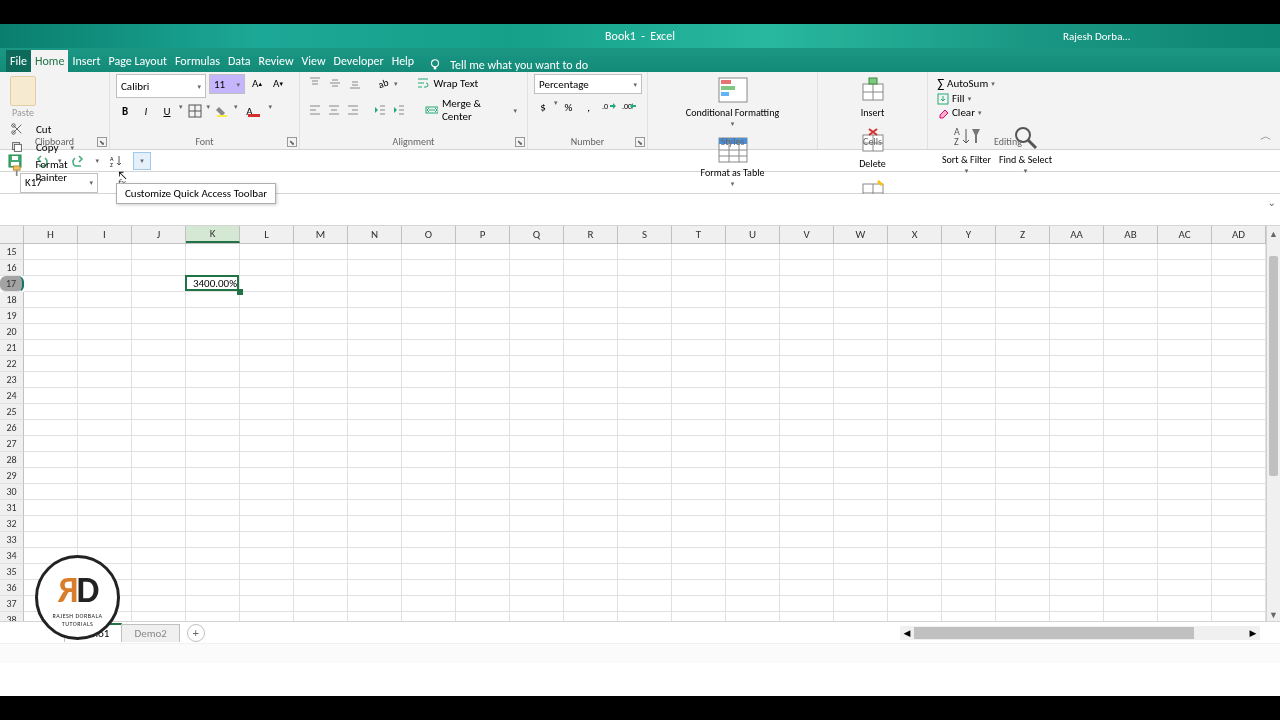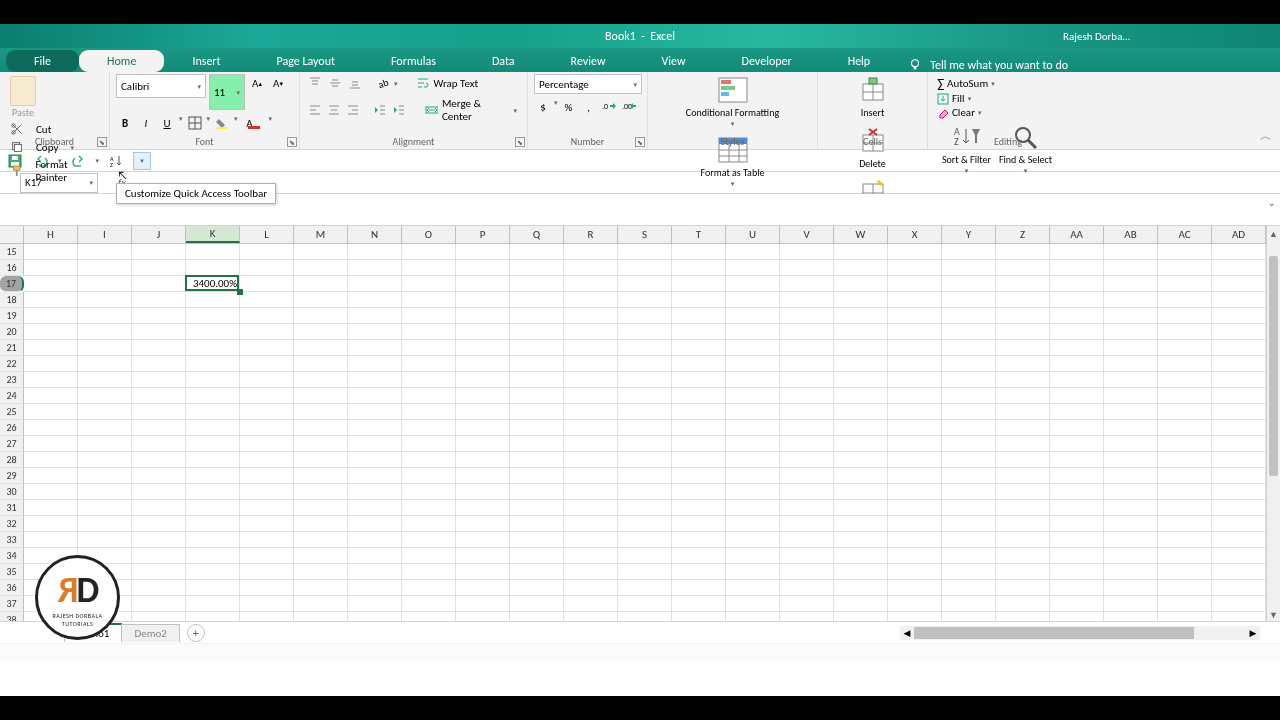--- a/index.html
+++ b/index.html
@@ -5,42 +5,42 @@
 * { margin: 0; padding: 0; box-sizing: border-box; font-family: "Segoe UI", Calibri, Arial, sans-serif; }
 body { background: #fff; width: 1280px; height: 720px; overflow: hidden; position: relative; }
 
 .black-bar-top { height: 24px; background: #000; }
 .black-bar-bottom { position: absolute; bottom: 0; left: 0; right: 0; height: 24px; background: #000; }
 
 .title-bar { height: 24px; background: linear-gradient(90deg, #0a7e6e 0%, #1ca896 20%, #15a08a 40%, #28b89f 60%, #1a9885 80%, #0d8572 100%); display: flex; align-items: center; justify-content: center; color: #fff; font-size: 12px; position: relative; }
 .title-bar .account { position: absolute; right: 150px; font-size: 11px; }
 
 .ribbon-tabs { height: 24px; background: linear-gradient(180deg, #1a9885 0%, #148a78 100%); display: flex; align-items: flex-end; padding-left: 6px; }
-.ribbon-tab { padding: 4px 28px; font-size: 12px; color: #fff; cursor: pointer; border-radius: 9px; }
+.ribbon-tab { padding: 4px 4px; font-size: 12px; color: #fff; cursor: pointer; }
 .ribbon-tab.file { background: #0e6b5c; color: #fff; }
 .ribbon-tab.active { background: #f3f3f3; color: #217346; }
 .tell-me { display: flex; align-items: center; gap: 8px; color: #fff; font-size: 12px; margin-left: 10px; }
 .tell-me .bulb { width: 14px; height: 14px; }
 
 .ribbon { height: 78px; background: #f3f3f3; border-bottom: 1px solid #d4d4d4; display: flex; position: relative; }
 .ribbon-group { border-right: 1px solid #e1e1e1; padding: 2px 6px 0 6px; display: flex; flex-direction: column; justify-content: flex-start; position: relative; }
 .ribbon-group-label { position: absolute; bottom: 1px; left: 0; right: 0; text-align: center; font-size: 10px; color: #666; }
 .ribbon-group-launcher { position: absolute; bottom: 2px; right: 2px; width: 10px; height: 10px; border: 1px solid #999; font-size: 7px; display: flex; align-items: center; justify-content: center; color: #666; }
 
 .clipboard-grp { width: 110px; display: flex; }
 .paste-btn { width: 34px; display: flex; flex-direction: column; align-items: center; padding-top: 2px; font-size: 10px; color: #999; }
 .paste-icon { width: 26px; height: 30px; background: #f9e4b0; border: 1px solid #d4a95a; border-radius: 2px; position: relative; opacity: 0.5; }
 .clip-right { display: flex; flex-direction: column; gap: 2px; font-size: 11px; padding-top: 2px; }
 .clip-item { display: flex; align-items: center; gap: 12px; cursor: pointer; padding: 1px 4px; }
 .clip-icon { width: 14px; height: 14px; }
 
 .font-grp { width: 190px; }
 .font-row { display: flex; gap: 3px; margin-bottom: 4px; }
 .font-name { width: 90px; height: 24px; border: 1px solid #c0c0c0; background: #fff; font-size: 11px; padding: 0 4px; display: flex; align-items: center; justify-content: space-between; }
-.font-size { width: 36px; height: 36px; border: 1px solid #c0c0c0; background: #86efac; font-size: 11px; padding: 0 4px; display: flex; align-items: center; justify-content: space-between; }
+.font-size { width: 36px; height: 20px; border: 1px solid #c0c0c0; background: #c4b5fd; font-size: 11px; padding: 0 4px; display: flex; align-items: center; justify-content: space-between; }
 .small-btn { width: 18px; height: 18px; display: flex; align-items: center; justify-content: center; font-size: 11px; cursor: pointer; border: 1px solid transparent; }
 .dd-arrow { font-size: 7px; color: #666; }
 
 .align-grp { width: 228px; }
 .align-row { display: flex; gap: 2px; margin-bottom: 4px; align-items: center; }
 .align-btn { width: 18px; height: 18px; display: flex; align-items: center; justify-content: center; cursor: pointer; }
 .wrap-merge { display: flex; align-items: center; gap: 4px; font-size: 11px; padding: 1px 4px; cursor: pointer; }
 
 .number-grp { width: 120px; }
 .num-format { width: 108px; height: 20px; border: 1px solid #c0c0c0; background: #fff; font-size: 11px; padding: 0 4px; display: flex; align-items: center; justify-content: space-between; margin-bottom: 4px; }

